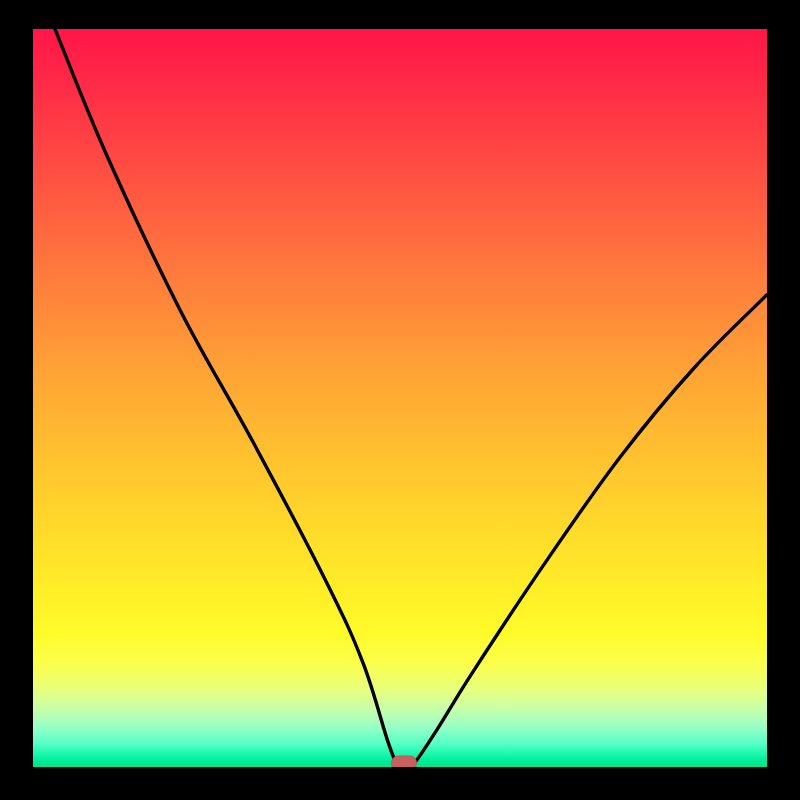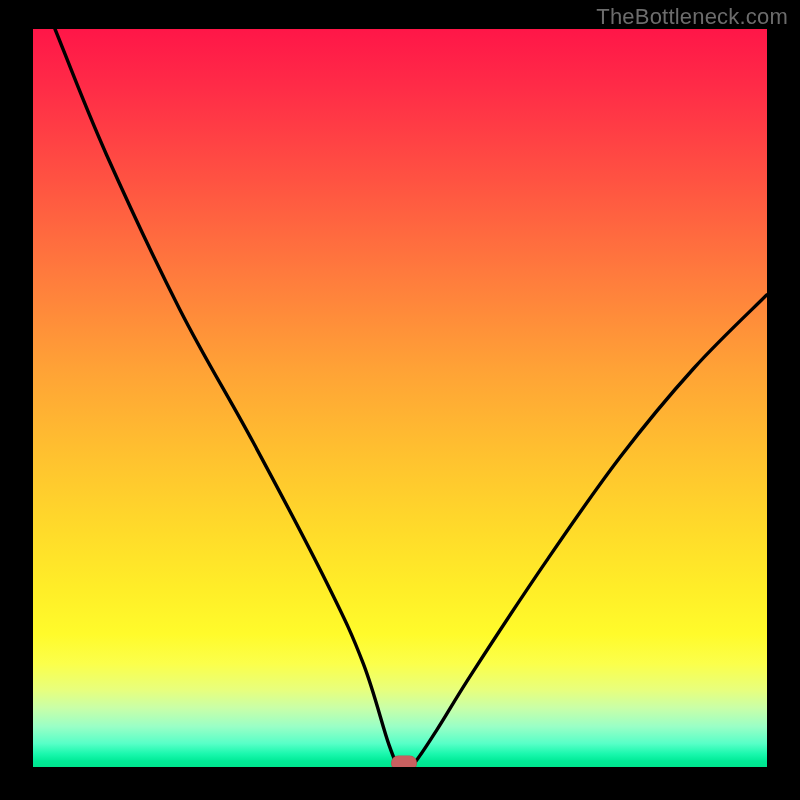--- a/index.html
+++ b/index.html
@@ -75,21 +75,20 @@
     border-radius: 8px;
     transform: translate(-50%, -50%);
     box-shadow: 0 0 0 0.5px rgba(0,0,0,0.15) inset;
   }
 </style>
 </head>
 <body>
 
 <div class="frame">
 
-  <div class="watermark">TheBottleneck.com</div>
 
   <div class="plot">
     <div class="gradient"></div>
 
     <svg class="curve" viewBox="0 0 734 738" preserveAspectRatio="none">
       <path id="curve-path" d="M 22.0 0.0 C 31.3 22.6, 50.9 75.0, 73.4 125.5 C 95.9 175.9, 120.4 228.6, 146.8 280.4 C 173.2 332.2, 193.8 364.1, 220.2 413.3 C 246.6 462.4, 273.8 513.6, 293.6 553.5 C 313.4 593.4, 319.1 605.5, 330.3 634.7 C 341.5 663.9, 349.4 697.3, 356.0 715.9 C 362.6 734.5, 363.0 734.0, 367.0 738.0 C 371.0 742.0, 371.4 744.6, 378.0 738.0 C 384.6 731.4, 392.5 718.4, 403.7 701.1 C 414.9 683.8, 420.6 672.6, 440.4 642.1 C 460.2 611.5, 487.4 569.9, 513.8 531.4 C 540.2 492.8, 560.8 462.6, 587.2 428.0 C 613.6 393.5, 634.2 368.7, 660.6 339.5 C 687.0 310.3, 720.8 279.0, 734.0 265.7" stroke="#000" stroke-width="3.4" fill="none" stroke-linecap="round" stroke-linejoin="round"></path>
     </svg>
 
     <div id="marker" class="marker" style="left: 370.67px; top: 734px;"></div>
   </div>

